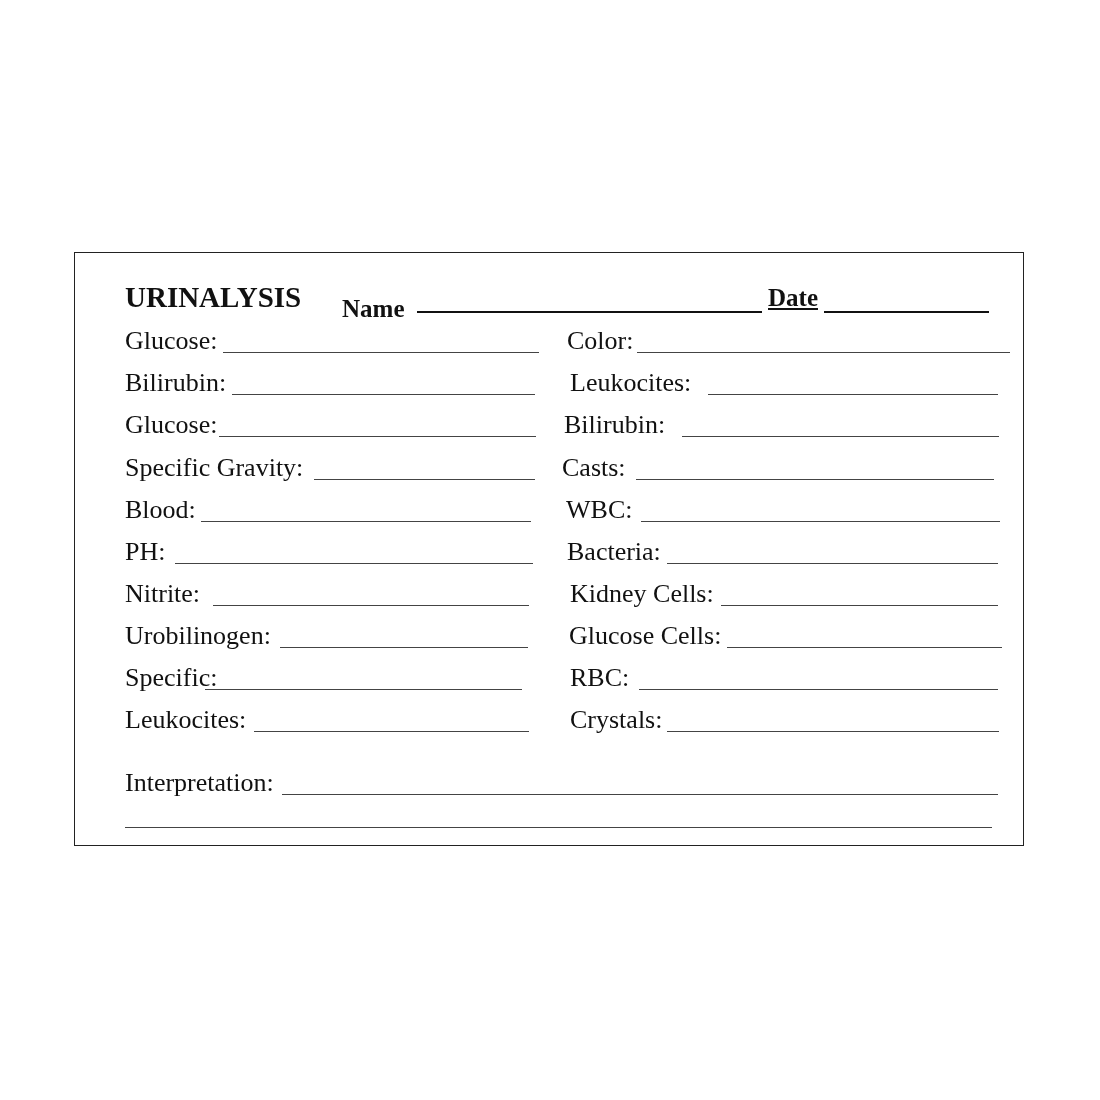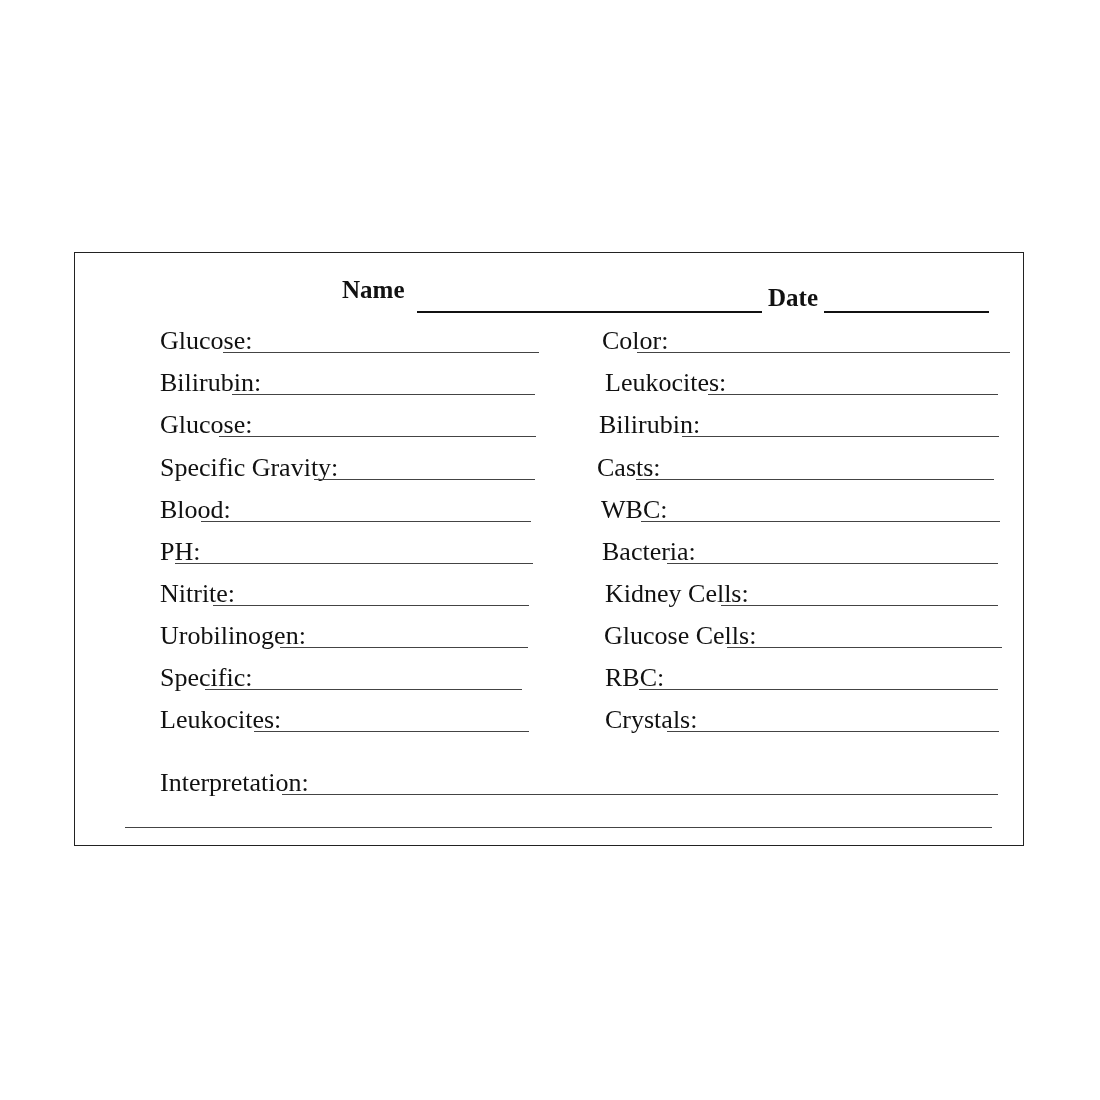--- a/index.html
+++ b/index.html
@@ -1,31 +1,32 @@
 <!DOCTYPE html>
 <html><head>
 <meta charset="utf-8">
 <style>
   html,body{margin:0;padding:0;background:#fff;}
   body{width:1100px;height:1100px;position:relative;font-family:"Liberation Serif",serif;color:#111;}
   .card{position:absolute;left:74px;top:252px;width:950px;height:594px;border:1px solid #222;box-sizing:border-box;background:#fff;}
   .lbl-b{position:absolute;font-size:25px;font-weight:bold;white-space:nowrap;}
   .line{position:absolute;border-bottom:2px solid #333;height:0;}
   .field{position:absolute;height:30px;}
-  .field .lab{position:absolute;left:0;top:0;font-size:26px;white-space:nowrap;line-height:30px;margin-left:35px;}
+  .field .lab{position:absolute;left:0;top:0;font-size:26px;white-space:nowrap;line-height:30px;}
   .field .ul{position:absolute;top:26px;border-bottom:1.5px solid #444;height:0;}
 </style>
 </head>
 <body>
 
 <div class="card">
 
-  <div class="lbl-b" style="left:267px;top:23px;">Name</div>
+  <div class="lbl-b" style="left:50px;top:28px;font-size:29px;">URINALYSIS</div>
+  <div class="lbl-b" style="left:267px;top:42px;">Name</div>
   <div class="line" style="left:342px;top:58px;width:345px;border-bottom-width:2.5px;border-color:#111;"></div>
-  <div class="lbl-b" style="left:693px;top:31px;">Date</div>
+  <div class="lbl-b" style="left:693px;top:31px;text-decoration:underline;">Date</div>
   <div class="line" style="left:749px;top:58px;width:165px;border-bottom-width:2.5px;border-color:#111;"></div>
 
   <div class="field" style="left:50px;top:73px;">
       <span class="lab">Glucose:</span>
       <span class="ul" style="left:98px;width:316px;"></span>
     </div>
   <div class="field" style="left:50px;top:115px;">
       <span class="lab">Bilirubin:</span>
       <span class="ul" style="left:107px;width:303px;"></span>
     </div>

